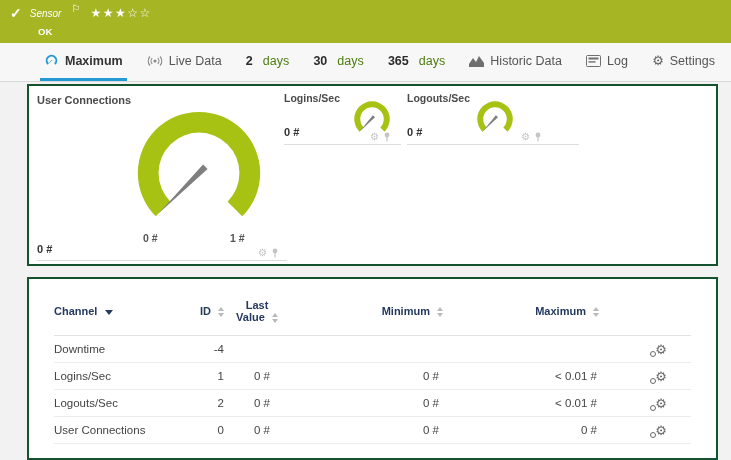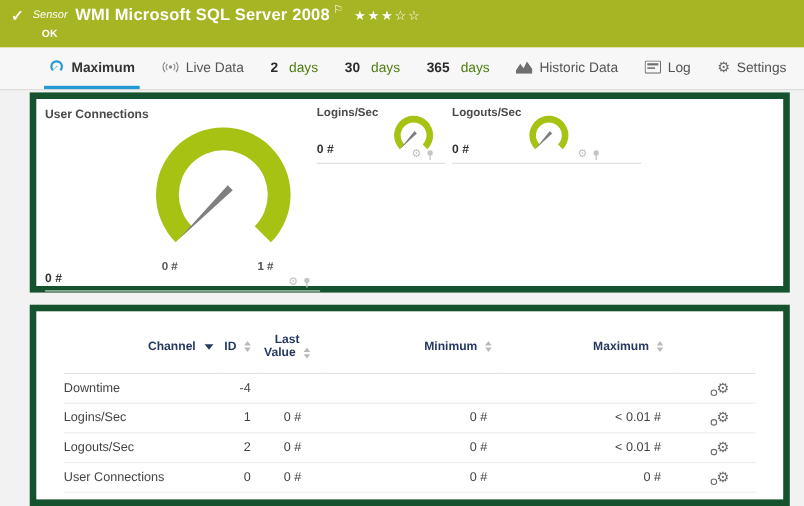--- a/index.html
+++ b/index.html
@@ -21,21 +21,21 @@
     display:flex; justify-content:space-between; padding:0 12px 0 40px; }
   .tab { display:flex; align-items:center; gap:6px; font-size:12.5px; color:#555;
     padding:0 4px; cursor:pointer; border-bottom:3px solid transparent; text-decoration:none; }
   .tab.active { border-bottom-color:#2499d6; color:#333; font-weight:bold; }
   .tab .num  { font-weight:bold; color:#2b2b2b; margin-right:4px; }
   .tab .word { color:#4d7c0f; font-weight:normal; }
   .ticon { display:flex; align-items:center; }
   .gearchar { font-size:13px; color:#666; line-height:1; }
 
   
-  .panel { background:#fff; border:6px solid #14532d; margin-left:27px; width:691px; }
+  .panel { background:#fff; border:2px solid #14532d; margin-left:27px; width:691px; }
   .panel.gauges   { margin-top:2px; height:182px; position:relative; }
   .panel.channels { margin-top:11px; height:183px; padding:12px 25px 0; overflow:hidden; }
 
   
   .widget { position:absolute; border-bottom:1px solid #ddd; }
   #w-user    { left:8px;   top:6px; width:250px; height:169px; }
   #w-logins  { left:255px; top:6px; width:117px; height:53px; }
   #w-logouts { left:378px; top:6px; width:172px; height:53px; }
   .wtitle { position:absolute; left:0; top:2px; font-size:11px; font-weight:bold; color:#4a4a4a; }
   .wtitle.sm { top:0; font-size:10.5px; }
@@ -49,21 +49,21 @@
   .wicons { position:absolute; display:flex; gap:4px; align-items:flex-end; }
   #w-user .wicons    { right:8px;  bottom:2px; }
   #w-logins .wicons  { left:86px;  bottom:2px; }
   #w-logouts .wicons { left:114px; bottom:2px; }
   .wicons .gearchar { font-size:10px; color:#c4c4c4; cursor:pointer; }
 
   
   table { width:100%; border-collapse:collapse; font-size:11.5px; color:#444; table-layout:fixed; }
   thead th { color:#25395f; font-size:11px; font-weight:bold; vertical-align:middle;
     padding:8px 4px 12px 0; border-bottom:1px solid #e2e2e2; cursor:pointer; }
-  th.h-channel { text-align:right; }
+  th.h-channel { text-align:left; }
   th.h-right   { text-align:right; }
   th.h-center  { text-align:center; width:58px; }
   tbody td { border-bottom:1px solid #ececec; height:27px; padding:0; }
   td.c-channel { text-align:left; }
   td.c-num { text-align:right; }
   td.pr6  { padding-right:6px; }  th.pr6  { padding-right:6px!important; }
   td.pr18 { padding-right:18px; }
   td.pr14 { padding-right:14px; } th.pr10 { padding-right:10px!important; }
   td.pr12 { padding-right:12px; }
   td.c-act { text-align:right; padding-right:24px; }
@@ -81,21 +81,20 @@
   .chgear::after { content:""; position:absolute; left:-5px; bottom:-1px; width:4px; height:4px;
     border:1.2px solid #6b6b6b; border-radius:50%; }
 </style>
 </head>
 <body>
 
 <header class="topbar">
   <div class="row1">
     <span class="check">✓</span>
     <span class="kind">Sensor</span>
-    <span class="title">WMI Microsoft SQL Server 2008</span>
     <span class="flag">⚐</span>
     <span class="stars">★★★☆☆</span>
   </div>
   <div class="status">OK</div>
 </header>
 
 <nav class="tabstrip">
   <a class="tab active">
     <span class="ticon">
       <svg width="15" height="14" viewBox="0 0 160 150">

